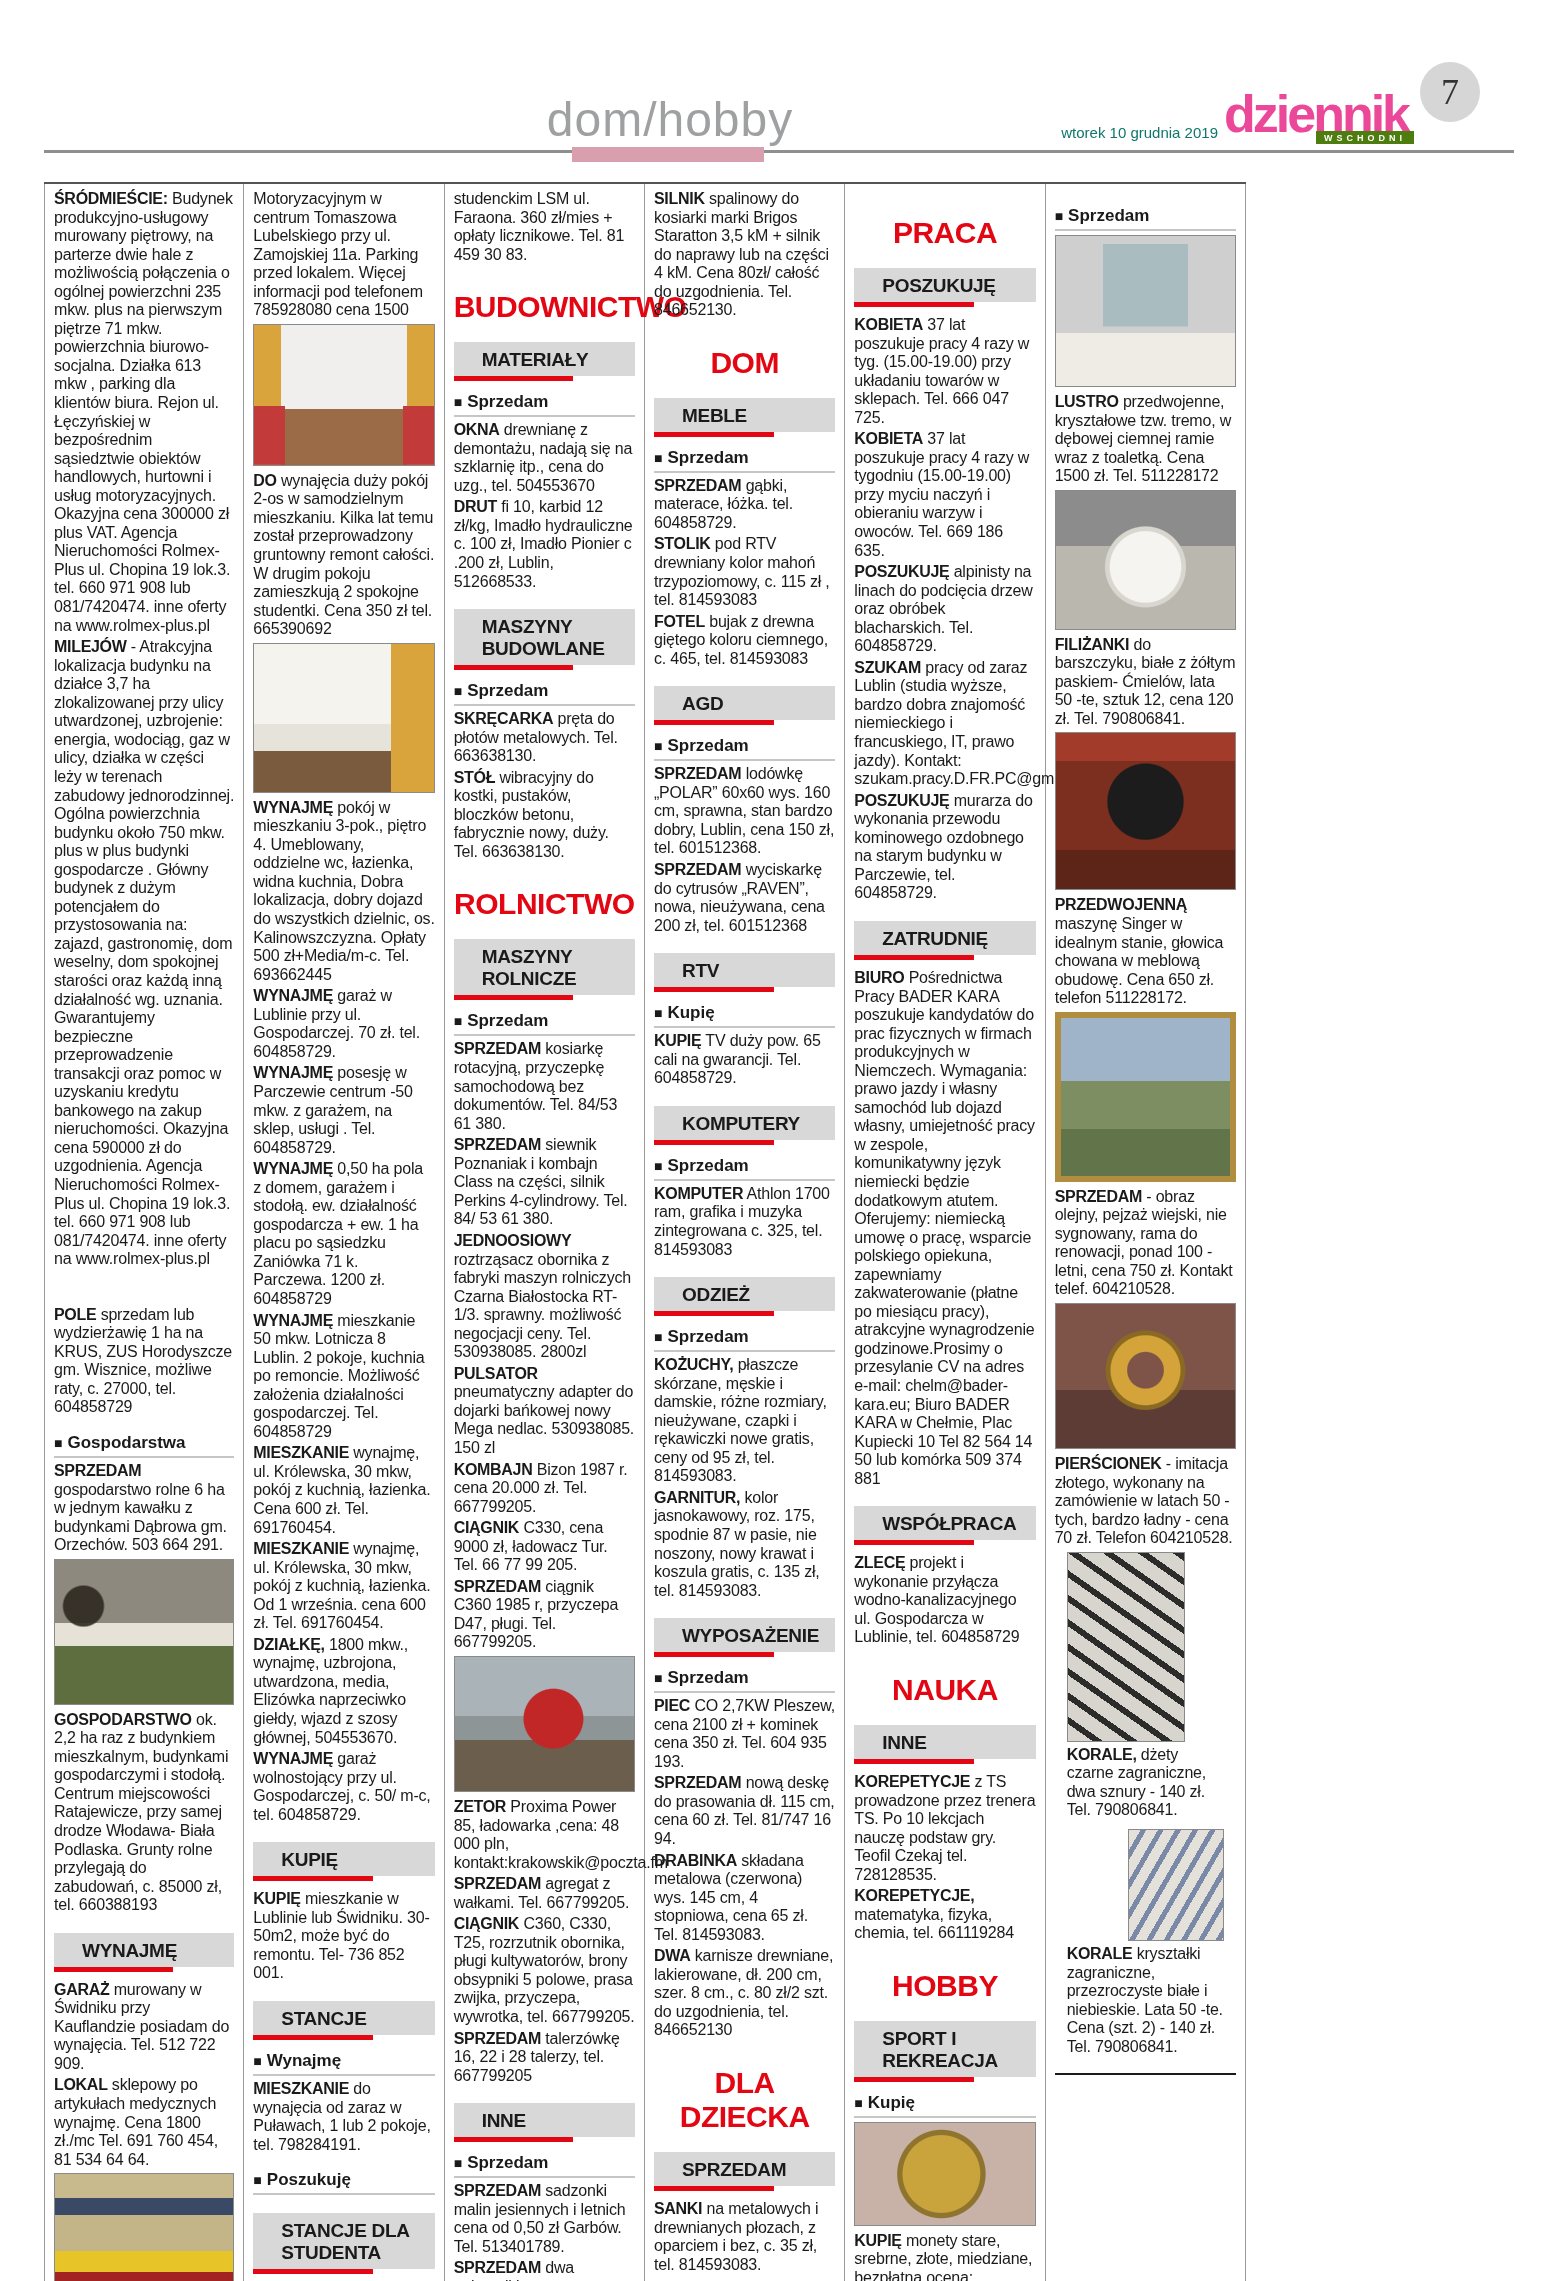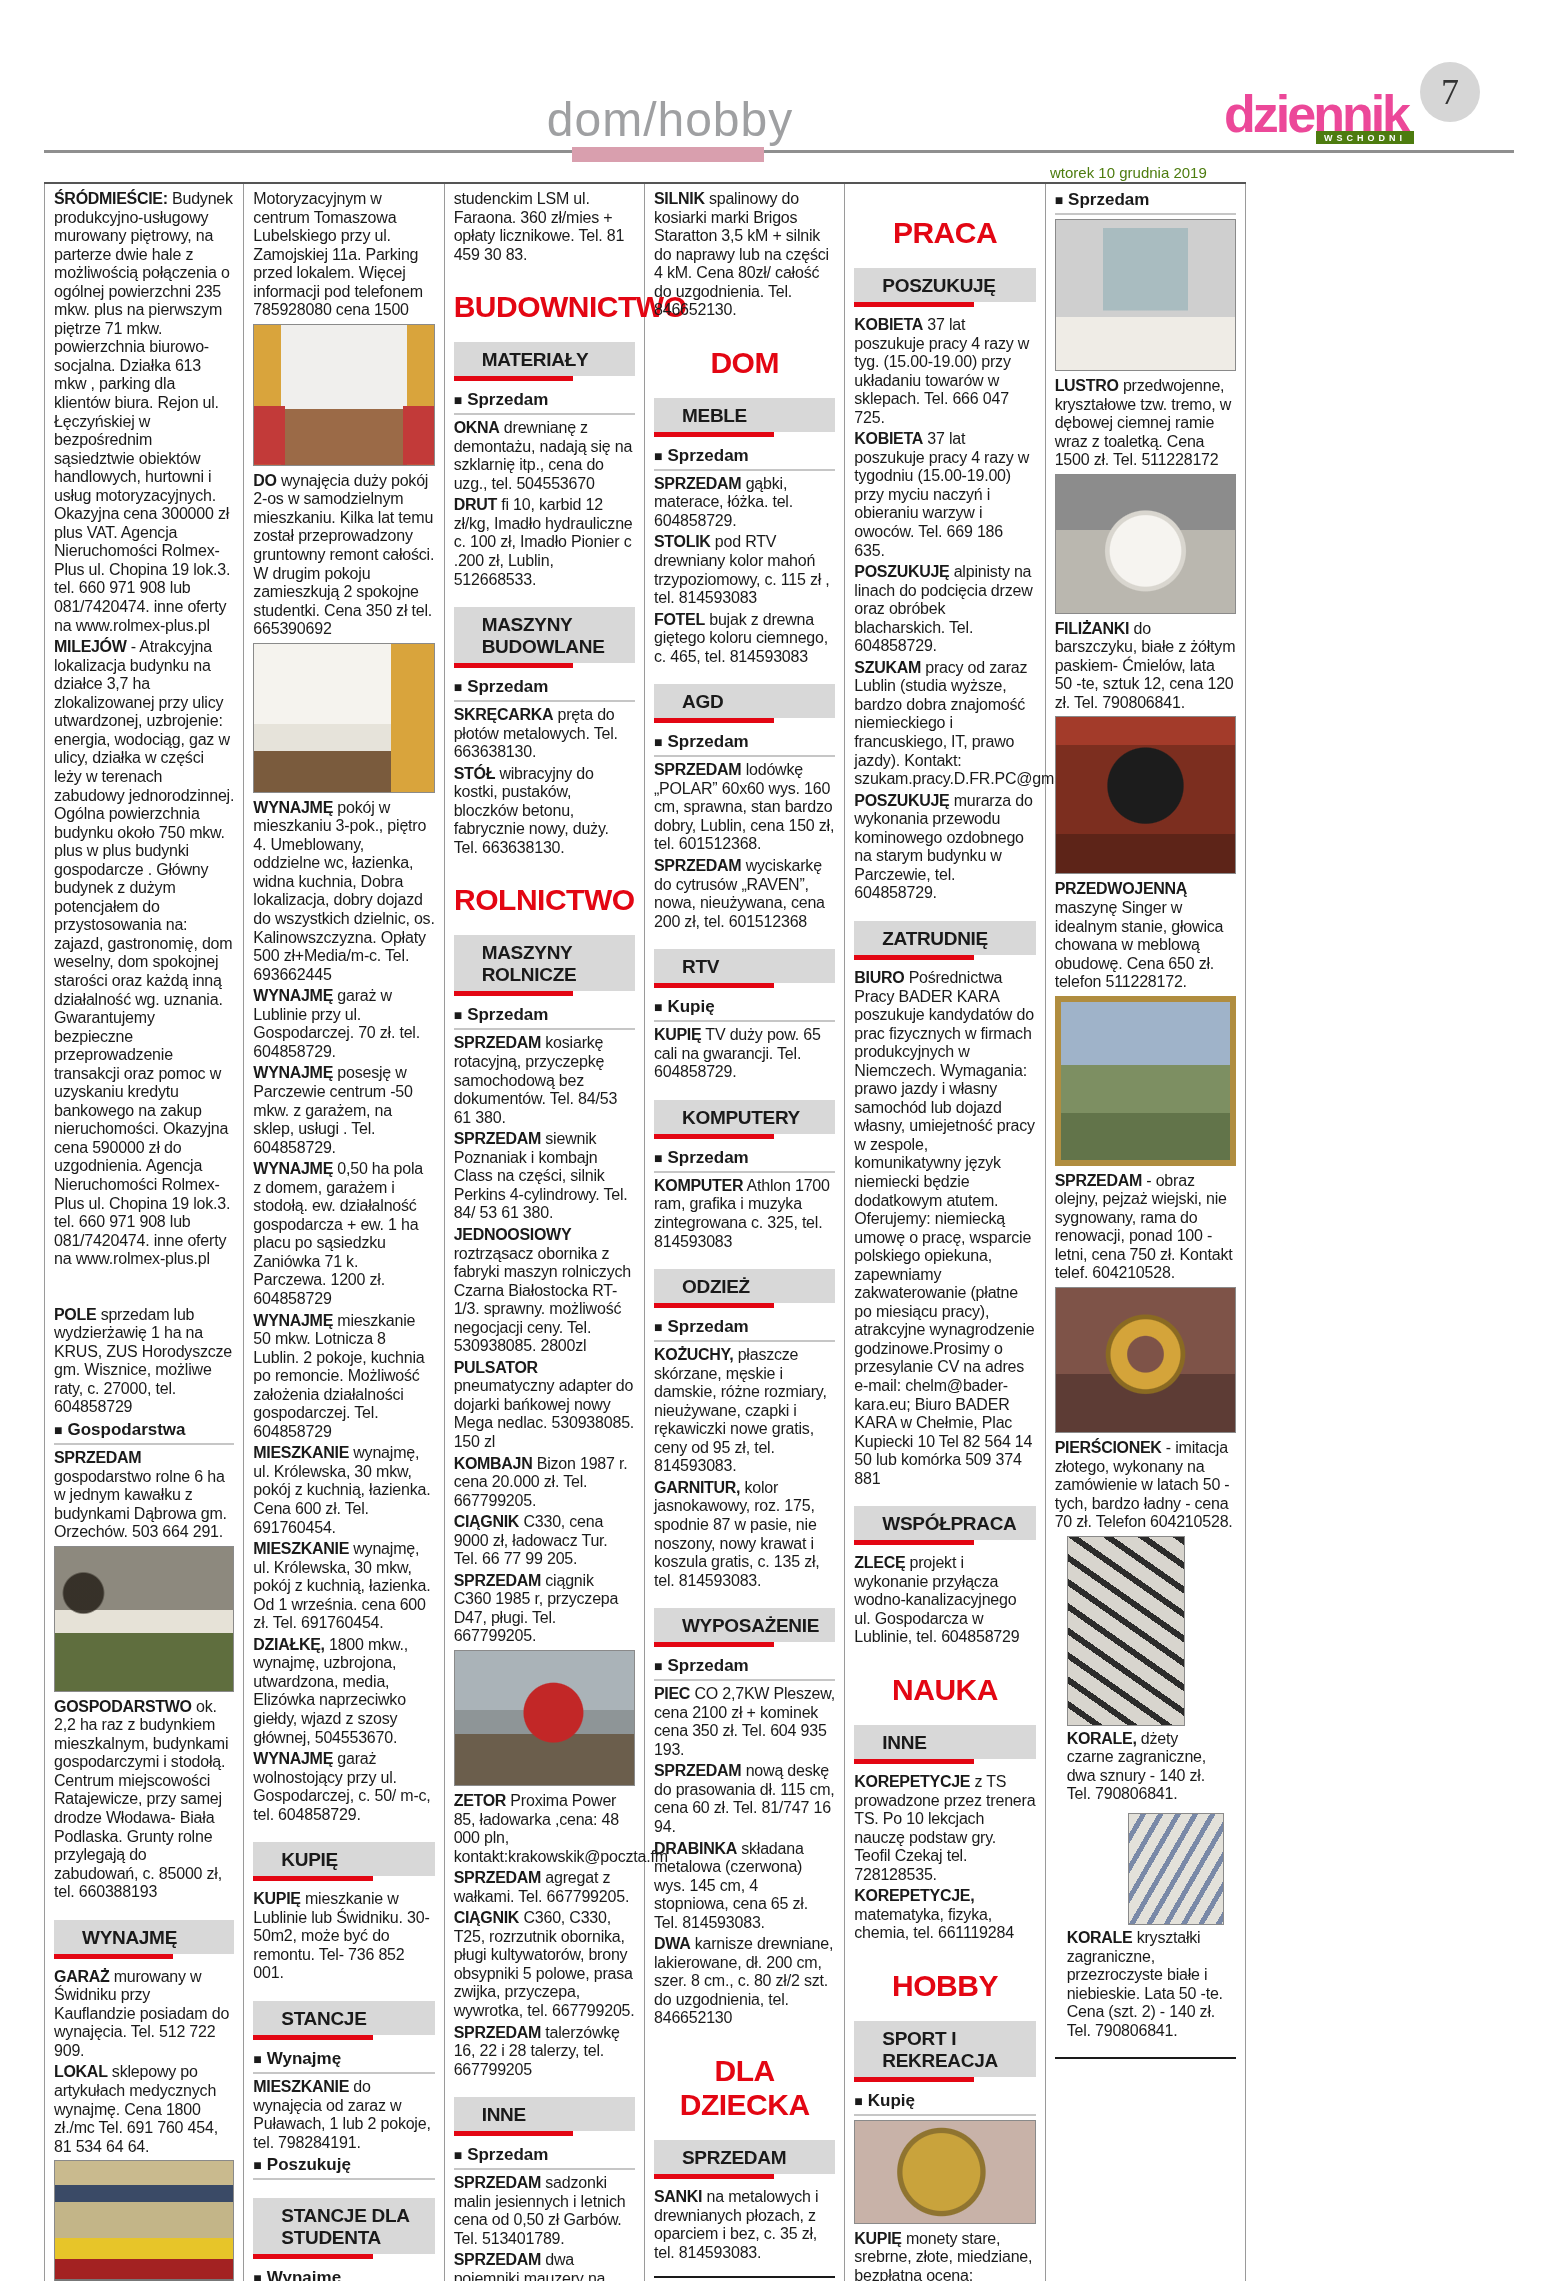--- a/index.html
+++ b/index.html
@@ -3,40 +3,40 @@
 <meta charset="utf-8">
 <style>
   html,body{margin:0;padding:0;background:#e8e8e8;}
   .page{position:relative;width:1558px;height:2281px;background:#ffffff;overflow:hidden;
         font-family:"Liberation Sans",sans-serif;color:#1a1a1a;}
   
   .page-title{position:absolute;top:92px;left:430px;width:480px;text-align:center;
               font-size:48px;color:#9fa0a2;letter-spacing:1px;}
   .header-rule{position:absolute;top:150px;left:44px;width:1470px;height:3px;background:#8f8f8f;}
   .pink-bar{position:absolute;top:147px;left:572px;width:192px;height:15px;background:#d99fae;}
-  .header-date{position:absolute;top:124px;left:1050px;width:168px;font-size:15px;color:#4d7c0f;margin-top:40px;}
+  .header-date{position:absolute;top:124px;left:1050px;width:168px;text-align:right;font-size:15px;color:#0f766e;}
   .logo{position:absolute;top:88px;left:1224px;width:190px;}
   .logo-main{font-size:52px;font-weight:bold;color:#ec4899;letter-spacing:-3px;line-height:1;}
   .logo-sub{position:absolute;right:0;bottom:-4px;background:#4d7c0f;color:#fff;
             font-size:9px;letter-spacing:4px;padding:2px 8px 1px;font-weight:bold;}
   .page-circle{position:absolute;top:62px;left:1420px;width:60px;height:60px;border-radius:50%;
                background:#d6d6d6;text-align:center;line-height:60px;font-size:36px;color:#333;
                font-family:"Liberation Serif",serif;}
   
   .ads{position:absolute;top:182px;left:44px;width:1202px;display:flex;align-items:stretch;
        border-top:2px solid #555;justify-content:space-between;}
   .col{width:16.6666%;box-sizing:border-box;padding:6px 9px 0;border-right:1px solid #9a9a9a;}
   .col:first-child{border-left:1px solid #9a9a9a;}
   .ad{margin:0 0 3px;font-size:16px;line-height:1.16;letter-spacing:-0.2px;text-align:left;}
   .ad b{letter-spacing:-0.3px;}
   .category{margin:26px 0 18px;text-align:center;font-size:30px;font-weight:bold;color:#e30613;letter-spacing:-0.5px;}
   .section-bar{position:relative;background:#d8d8d8;margin:18px 0 14px;padding:7px 4px 5px 28px;
                font-size:19px;font-weight:bold;letter-spacing:-0.3px;}
   .section-bar::after{content:"";position:absolute;left:0;bottom:-5px;width:66%;height:5px;background:#e30613;}
-  .subsection{margin:0 0 4px;padding-bottom:3px;border-bottom:2px solid #c6c6c6;
+  .subsection{margin:16px 0 4px;padding-bottom:3px;border-bottom:2px solid #c6c6c6;
               font-size:17px;font-weight:bold;}
   .subsection .sq{font-size:14px;margin-right:5px;}
   .photo{width:100%;box-sizing:border-box;border:1px solid #8a8a8a;margin:4px 0 6px;background:#ccc;}
   .col-end{border-top:2px solid #1a1a1a;margin-top:14px;}
   .spacer{width:100%;}
   .adph{overflow:hidden;margin:4px 12px 6px;}
   .adph .photo{width:118px;margin:0 8px 4px 0;}
   .adph.side-right .photo{float:right;margin:0 0 4px 8px;width:96px;}
   .adph.side-left .photo{float:left;}
   .adph .ad{padding-top:84px;}

